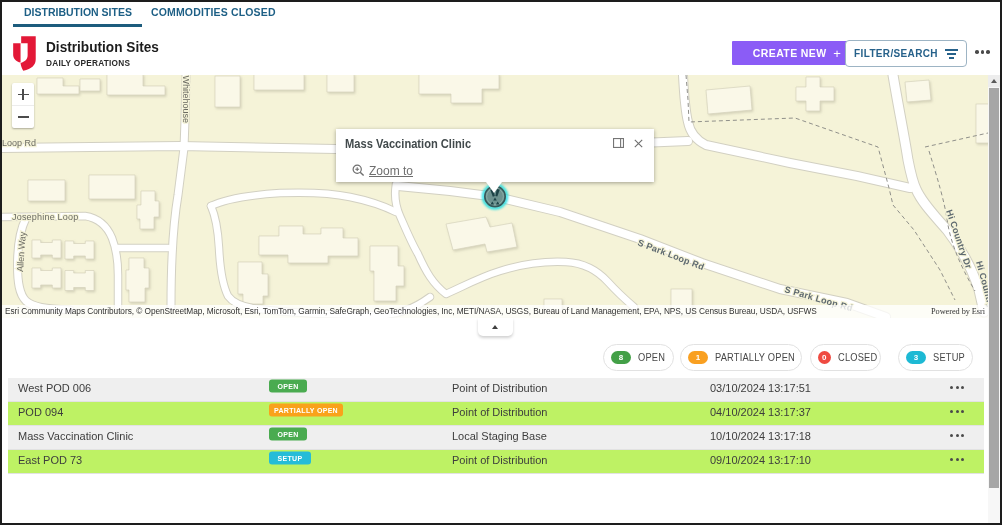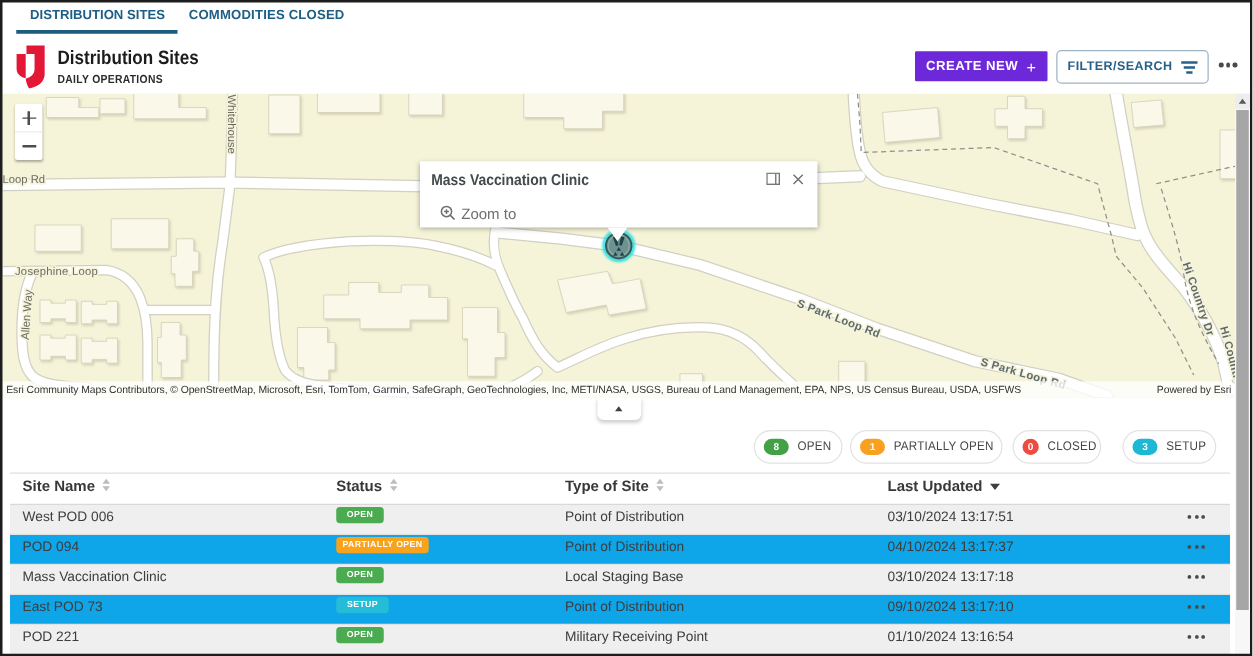--- a/index.html
+++ b/index.html
@@ -3,21 +3,21 @@
 <meta charset="utf-8">
 <style>
   html,body{margin:0;padding:0;}
   body{width:1002px;height:525px;position:relative;overflow:hidden;background:#fff;
        font-family:"Liberation Sans", sans-serif;}
   .abs{position:absolute;}
   .chip{height:27px;background:#fff;border:1px solid #e2e2e2;border-radius:14px;display:flex;align-items:center;padding-left:7px;box-sizing:border-box;white-space:nowrap;}
   .badge{display:inline-flex;width:20px;height:13px;border-radius:7px;color:#fff;font-size:8px;font-weight:bold;align-items:center;justify-content:center;}
   .ct{margin-left:7px;font-size:10px;color:#474747;letter-spacing:.2px;transform:scaleX(0.93);transform-origin:left center;}
   .thead{height:24px;border-top:1px solid #e0e0e0;border-bottom:1px solid #d9d9d9;position:relative;font-size:12px;font-weight:bold;color:#383838;}
-  .trow{height:23px;border-bottom:1px solid #e2e2e2;position:relative;font-size:11px;color:#3d3d3d;background:#0ea5e9;}
+  .trow{height:23px;border-bottom:1px solid #e2e2e2;position:relative;font-size:11px;color:#3d3d3d;background:#bef264;}
   .trow.odd{background:#efefef;}
   .thead span,.trow span{position:absolute;top:calc(50% - 2px);transform:translateY(-50%);white-space:nowrap;}
   .c1{left:10px;} .c2{left:261px;} .c3{left:444px;} .c4{left:702px;}
   .pill{display:inline-flex;height:13px;border-radius:3px;color:#fff;font-size:7px;font-weight:bold;letter-spacing:.3px;align-items:center;justify-content:center;}
   .dots{right:18px;width:16px;height:4px;}
   .dots b{position:absolute;top:0;width:3px;height:3px;border-radius:50%;background:#4a4a4a;}
   .dots b:nth-child(1){left:0;} .dots b:nth-child(2){left:5.5px;} .dots b:nth-child(3){left:11px;}
   .sort{display:inline-block;position:relative;width:7px;height:10px;margin-left:6px;}
   .sort:before{content:"";position:absolute;left:0;top:0;border-left:3.5px solid transparent;border-right:3.5px solid transparent;border-bottom:4px solid #bdbdbd;}
   .sort:after{content:"";position:absolute;left:0;bottom:0;border-left:3.5px solid transparent;border-right:3.5px solid transparent;border-top:4px solid #bdbdbd;}
@@ -32,21 +32,21 @@
 <div class="abs" style="left:13px;top:24px;width:129px;height:3px;background:#1d5c7d;"></div>
 
 <svg class="abs" style="left:12.5px;top:35.5px;" width="23" height="35" viewBox="0 0 22.4 34.6">
   <path fill="#e31837" d="M7.9,0.3 H22.3 V23 C22.3,28.5 18.6,32.6 10,34.4 C8.6,32.2 7.5,29.3 7.3,26.7 C11.6,25.4 14.3,23 14.3,19 V7.2 H7.9 Z"></path>
   <path fill="#e31837" d="M0,7.2 H7.3 V26.3 C2.9,25.3 0,22.5 0,18.5 Z"></path>
 </svg>
 
 <div class="abs" id="title1" style="left:46px;top:38px;font-size:15.5px;font-weight:bold;color:#1c1c1c;transform:scaleX(0.88);transform-origin:left center;">Distribution Sites</div>
 <div class="abs" id="title2" style="left:46px;top:57px;font-size:9.4px;font-weight:bold;letter-spacing:.3px;color:#2b2b2b;transform:scaleX(0.88);transform-origin:left center;">DAILY OPERATIONS</div>
 
-<div class="abs" id="btn1" style="left:732px;top:41px;width:106px;height:24px;background:#6d28d9;border-radius:1px;color:#fff;font-size:10.5px;font-weight:bold;letter-spacing:.4px;display:flex;align-items:center;justify-content:center;">CREATE NEW&nbsp;&nbsp;<span style="font-size:13px;font-weight:normal;">+</span></div>
+<div class="abs" id="btn1" style="left:732px;top:41px;width:106px;height:24px;background:#8b5cf6;border-radius:1px;color:#fff;font-size:10.5px;font-weight:bold;letter-spacing:.4px;display:flex;align-items:center;justify-content:center;padding-left:12px;">CREATE NEW&nbsp;&nbsp;<span style="font-size:13px;font-weight:normal;">+</span></div>
 <div class="abs" id="btn2" style="left:845px;top:40px;width:120px;height:25px;background:#fff;border:1px solid #9db4c4;border-radius:4px;color:#26618a;font-size:10px;font-weight:bold;letter-spacing:.35px;display:flex;align-items:center;justify-content:center;">FILTER/SEARCH
   <span style="display:inline-block;margin-left:7px;position:relative;width:13px;height:11px;">
     <span class="abs" style="left:0;top:1px;width:13px;height:2px;background:#26618a;"></span>
     <span class="abs" style="left:2px;top:5px;width:9px;height:2px;background:#26618a;"></span>
     <span class="abs" style="left:4px;top:9px;width:5px;height:2px;background:#26618a;"></span>
   </span>
 </div>
 <div class="abs" style="left:975px;top:50px;width:14px;height:5px;">
   <span class="abs" style="left:0;top:0;width:3.5px;height:3.5px;border-radius:50%;background:#4a4a4a;"></span>
   <span class="abs" style="left:5.5px;top:0;width:3.5px;height:3.5px;border-radius:50%;background:#4a4a4a;"></span>
@@ -150,21 +150,21 @@
       <path d="M495,197.6 l1.8,3 h-3.6 z"></path>
       <path d="M492.3,201.6 l1.8,3 h-3.6 z"></path>
       <path d="M497.7,201.6 l1.8,3 h-3.6 z"></path>
     </g>
   </g>
 </svg>
 </div>
 
 <div class="abs" id="attr" style="left:2px;top:304.5px;width:986px;height:13.5px;background:rgba(255,255,255,.78);font-size:8.3px;color:#323232;line-height:13.5px;letter-spacing:-0.06px;white-space:nowrap;">
   <span style="position:absolute;left:3px;top:0;">Esri Community Maps Contributors, © OpenStreetMap, Microsoft, Esri, TomTom, Garmin, SafeGraph, GeoTechnologies, Inc, METI/NASA, USGS, Bureau of Land Management, EPA, NPS, US Census Bureau, USDA, USFWS</span>
-  <span style="position:absolute;right:3px;top:0;">Powered by Esri</span>
+  <span style="position:absolute;right:3px;top:0;font-family:Liberation Serif, serif;">Powered by Esri</span>
 </div>
 
 <div class="abs" style="left:12px;top:83px;width:22px;height:45px;background:#fff;border-radius:2px;box-shadow:0 1px 2px rgba(0,0,0,.3);">
   <span class="abs" style="left:5.5px;top:10.5px;width:11px;height:1.8px;background:#4c4c4c;"></span>
   <span class="abs" style="left:10.1px;top:5.9px;width:1.8px;height:11px;background:#4c4c4c;"></span>
   <span class="abs" style="left:0;top:22.2px;width:22px;height:1px;background:#ececec;"></span>
   <span class="abs" style="left:5.5px;top:33px;width:11px;height:1.8px;background:#4c4c4c;"></span>
 </div>
 
 <div class="abs" id="popup" style="left:336px;top:129px;width:318px;height:53px;background:#fff;box-shadow:0 1px 4px rgba(0,0,0,.35);">
@@ -174,21 +174,21 @@
     <line x1="7.6" y1="0.5" x2="7.6" y2="9.5" stroke="#757575" stroke-width="1.1"></line>
   </svg>
   <svg class="abs" style="left:298px;top:9.5px;" width="9" height="9" viewBox="0 0 9 9">
     <path d="M0.8,0.8 L8.2,8.2 M8.2,0.8 L0.8,8.2" stroke="#6e6e6e" stroke-width="1.1" fill="none"></path>
   </svg>
   <svg class="abs" style="left:16px;top:35px;" width="13" height="13" viewBox="0 0 13 13">
     <circle cx="5.2" cy="5.2" r="4.1" fill="none" stroke="#6e6e6e" stroke-width="1.2"></circle>
     <path d="M5.2,3.3 V7.1 M3.3,5.2 H7.1" stroke="#6e6e6e" stroke-width="1.1"></path>
     <path d="M8.2,8.2 L11.6,11.6" stroke="#6e6e6e" stroke-width="1.4"></path>
   </svg>
-  <div class="abs" style="left:33px;top:35px;font-size:12px;color:#6e6e6e;">Zoom to</div>
+  <div class="abs" style="left:33px;top:35px;font-size:12px;color:#6e6e6e;text-decoration:underline;">Zoom to</div>
   <div class="abs" style="left:150px;top:53px;width:0;height:0;border-left:8px solid transparent;border-right:8px solid transparent;border-top:11px solid #fff;"></div>
 </div>
 
 <div class="abs" style="left:988px;top:75px;width:12px;height:448px;background:#f7f7f7;"></div>
 <div class="abs" style="left:988px;top:75px;width:12px;height:12px;background:#ededed;">
   <span class="abs" style="left:3px;top:4px;width:0;height:0;border-left:3px solid transparent;border-right:3px solid transparent;border-bottom:4px solid #5a5a5a;"></span>
 </div>
 <div class="abs" style="left:989px;top:88px;width:10px;height:400px;background:#a6a6a6;"></div>
 
 <div class="abs" style="left:477.5px;top:318px;width:35.5px;height:18px;background:#fff;border-radius:0 0 5px 5px;box-shadow:0 2px 3px rgba(0,0,0,.18);">
@@ -206,26 +206,20 @@
 <div class="abs chip" id="chip3" style="left:810px;top:344px;width:71px;">
   <span class="badge" style="background:#ef4a41;">0</span>
     <span class="ct">CLOSED</span>
 </div>
 <div class="abs chip" id="chip4" style="left:898px;top:344px;width:75px;">
   <span class="badge" style="background:#1db9d4;">3</span>
     <span class="ct">SETUP</span>
 </div>
 
 <div class="abs" id="tablewrap" style="left:8px;top:378px;width:976px;">
-  <div class="thead">
-    <span class="c1">Site Name<i class="sort"></i></span>
-    <span class="c2">Status<i class="sort"></i></span>
-    <span class="c3">Type of Site<i class="sort"></i></span>
-    <span class="c4">Last Updated<i class="sortdown"></i></span>
-  </div>
   <div class="trow odd">
       <span class="c1">West POD 006</span>
       <span class="c2">
         <span class="pill" style="background:#4aab50;width:38px;">OPEN</span>
       </span>
       <span class="c3">Point of Distribution</span>
       <span class="c4">03/10/2024 13:17:51</span>
       <span class="dots">
         <b></b>
         <b></b>
@@ -244,48 +238,35 @@
         <b></b>
         <b></b>
       </span>
     </div>
   <div class="trow odd">
       <span class="c1">Mass Vaccination Clinic</span>
       <span class="c2">
         <span class="pill" style="background:#4aab50;width:38px;">OPEN</span>
       </span>
       <span class="c3">Local Staging Base</span>
-      <span class="c4">03/10/2024 13:17:18</span>
+      <span class="c4">10/10/2024 13:17:18</span>
       <span class="dots">
         <b></b>
         <b></b>
         <b></b>
       </span>
     </div>
   <div class="trow">
       <span class="c1">East POD 73</span>
       <span class="c2">
         <span class="pill" style="background:#25bcd8;width:42px;">SETUP</span>
       </span>
       <span class="c3">Point of Distribution</span>
       <span class="c4">09/10/2024 13:17:10</span>
       <span class="dots">
         <b></b>
         <b></b>
         <b></b>
       </span>
     </div>
-  <div class="trow odd">
-      <span class="c1">POD 221</span>
-      <span class="c2">
-        <span class="pill" style="background:#4aab50;width:38px;">OPEN</span>
-      </span>
-      <span class="c3">Military Receiving Point</span>
-      <span class="c4">01/10/2024 13:16:54</span>
-      <span class="dots">
-        <b></b>
-        <b></b>
-        <b></b>
-      </span>
-    </div>
 </div>
 
 <div class="abs" style="left:0;top:0;width:1002px;height:525px;border:2px solid #1d1d1d;box-sizing:border-box;z-index:99;pointer-events:none;"></div>
 
 </body></html>

